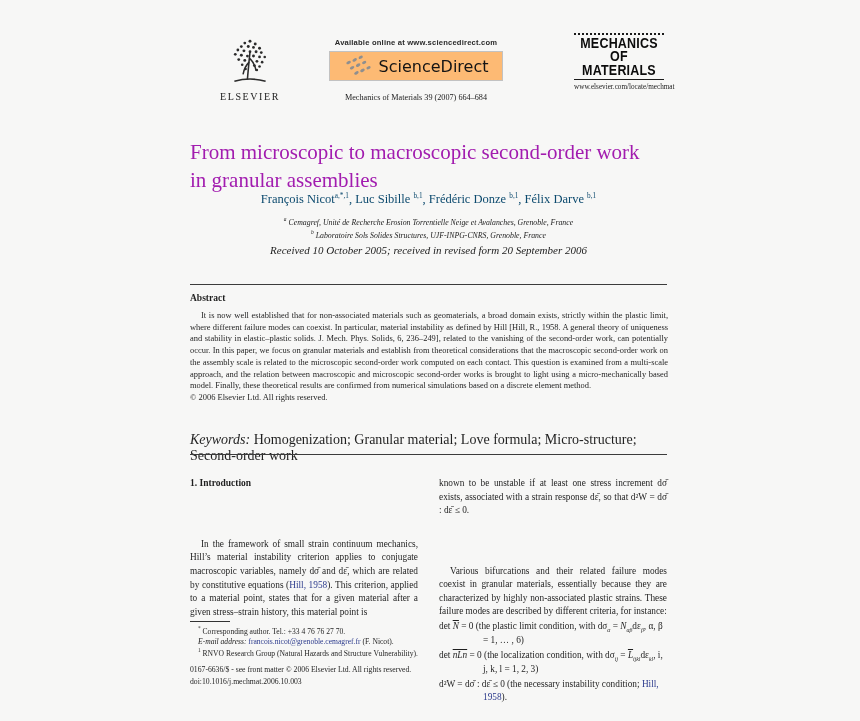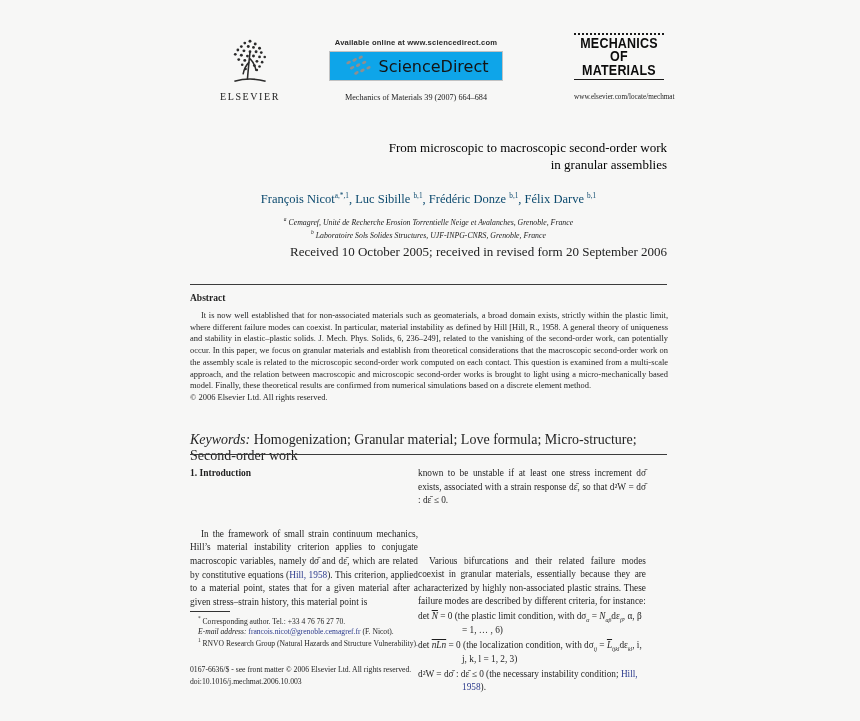--- a/index.html
+++ b/index.html
@@ -17,46 +17,46 @@
     font-family:"Liberation Serif", serif;
     overflow:hidden;
     margin:0 auto;
   }
   
   .header-left{position:absolute;left:194px;top:36px;width:64px;text-align:center;margin-left:24px;}
   .elsevier-tree{display:block;margin:0 auto;}
   .elsevier-name{font-size:10px;letter-spacing:1.6px;margin-top:1px;color:#222;}
   .header-center{position:absolute;left:329px;top:38px;width:174px;text-align:center;}
   .available-online{font-family:"Liberation Sans", sans-serif;font-size:7.6px;font-weight:bold;color:#2a2a2a;letter-spacing:.2px;}
-  .sd-box{margin-top:4px;background:#0ea5e9;border:1px solid #c2c2c2;height:30px;display:flex;align-items:center;justify-content:center;gap:5px;padding:0 6px;}
+  .sd-box{margin-top:4px;background:#fdba74;border:1px solid #c2c2c2;height:30px;display:flex;align-items:center;justify-content:center;gap:5px;padding:0 6px;}
   .sd-wordmark{font-family:"DejaVu Sans", sans-serif;font-size:16px;color:#141414;}
   .journal-citation{margin-top:12px;font-size:8.2px;color:#222;}
   .header-right{position:absolute;left:574px;top:33px;width:90px;text-align:center;}
   .jlogo-topline{border-top:2px dotted #1a1a1a;margin-bottom:4px;}
   .jlogo-text{font-family:"Liberation Sans", sans-serif;font-weight:bold;font-size:12.5px;line-height:.96;letter-spacing:.2px;transform:scaleY(1.1);color:#0c0c0c;}
   .jlogo-bottomline{border-top:1.5px solid #1a1a1a;margin-top:4px;}
-  .locate-url{margin-top:13px;font-size:7.2px;color:#222;text-align:left;}
-  
-  .title-block{position:absolute;left:190px;top:139px;width:477px;text-align:right;font-size:13px;line-height:1.32;color:#000000;}
+  .locate-url{margin-top:3px;font-size:7.2px;color:#222;text-align:left;}
+  
+  .title-block{position:absolute;left:190px;top:139px;width:477px;text-align:left;font-size:21px;line-height:1.32;color:#a21caf;}
   .authors-line{position:absolute;left:190px;top:192px;width:477px;text-align:center;font-size:12.5px;color:#0c4a6e;}
   .authors-line sup{font-size:.58em;}
   .affiliations{position:absolute;left:190px;top:216px;width:477px;text-align:center;font-size:7.8px;font-style:italic;line-height:1.4;color:#222;}
   .affiliations sup{font-size:.7em;font-style:italic;}
-  .received-line{position:absolute;left:190px;top:244px;width:477px;text-align:right;font-size:13px;color:#222;}
+  .received-line{position:absolute;left:190px;top:244px;width:477px;text-align:center;font-size:11px;color:#222;font-style:italic;}
   .rule{position:absolute;left:190px;width:477px;border-top:1.4px solid #3c3c3c;}
   .rule-1{top:284px;}
   .rule-2{top:454px;}
   .abstract-heading{position:absolute;left:190px;top:293px;font-size:9.5px;font-weight:bold;}
   .abstract-block{position:absolute;left:190px;top:310px;width:478px;font-size:8.45px;line-height:1.39;text-align:justify;}
   .abstract-body{text-indent:11px;}
   .abstract-copyright{text-indent:0;}
   .keywords-line{position:absolute;left:190px;top:432px;width:478px;font-size:14px;}
   .kw-label{font-style:italic;}
   
-  .columns{position:absolute;left:190px;top:467px;width:478px;height:182px;display:flex;font-family:Liberation Serif, serif;}
+  .columns{position:absolute;left:190px;top:477px;width:478px;height:182px;display:flex;gap:21px;font-family:Liberation Serif, serif;}
   .col{width:228px;position:relative;font-size:9.3px;line-height:1.46;text-align:justify;}
   .section-heading{font-size:9.5px;font-weight:bold;margin-bottom:11px;text-align:left;}
   .para-indent{text-indent:11px;margin-top:47px;}
   .link{color:var(--color-link);text-decoration:none;cursor:pointer;}
   .fn-block{position:absolute;left:0;bottom:0;width:100%;font-size:7.6px;line-height:1.35;text-align:justify;}
   .fn-rule{width:40px;border-top:1px solid #333;margin-bottom:3px;}
   .fn-para{text-indent:8px;}
   .fn-para sup{font-size:.7em;}
   .fn-email-label{font-style:italic;}
   

